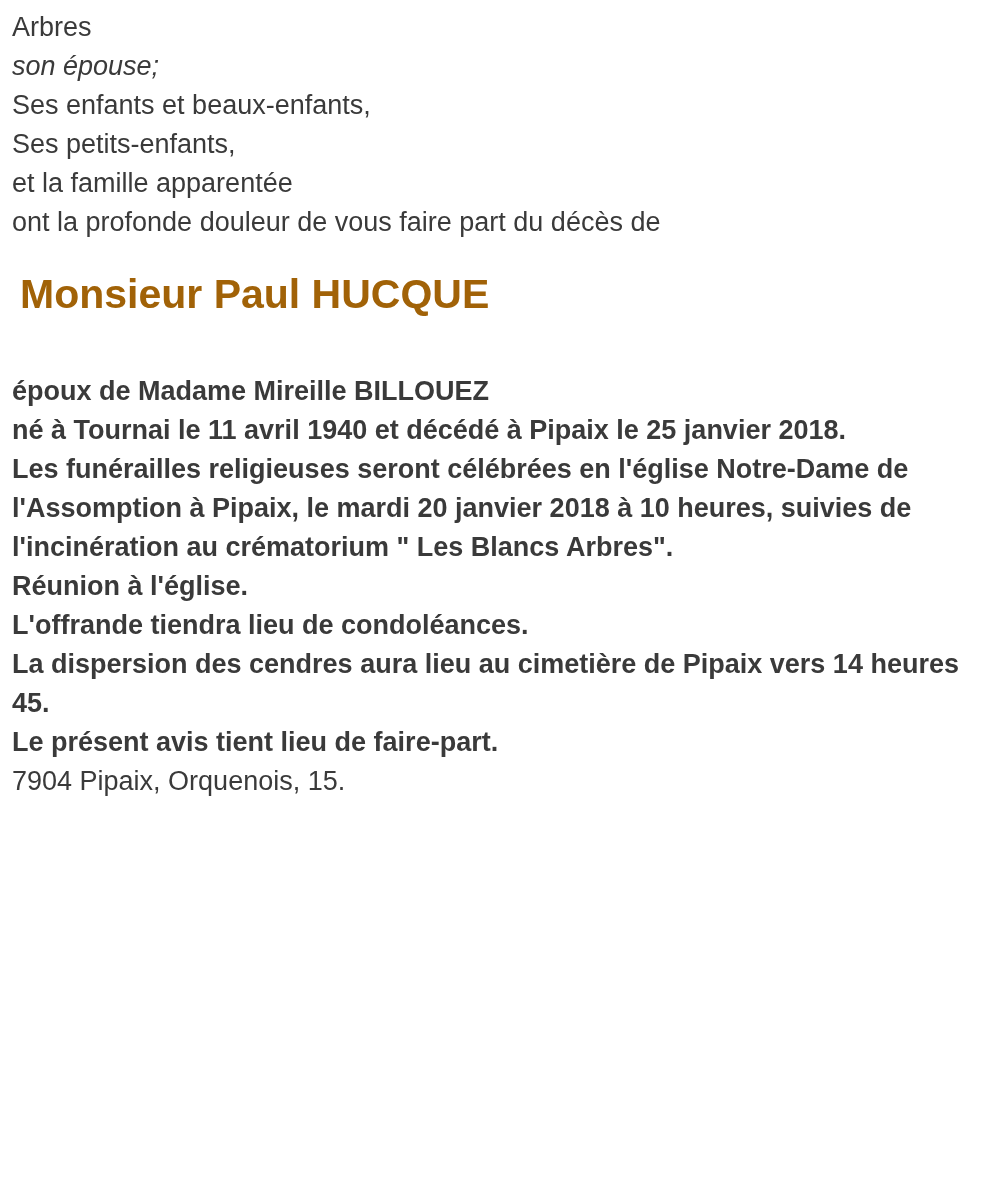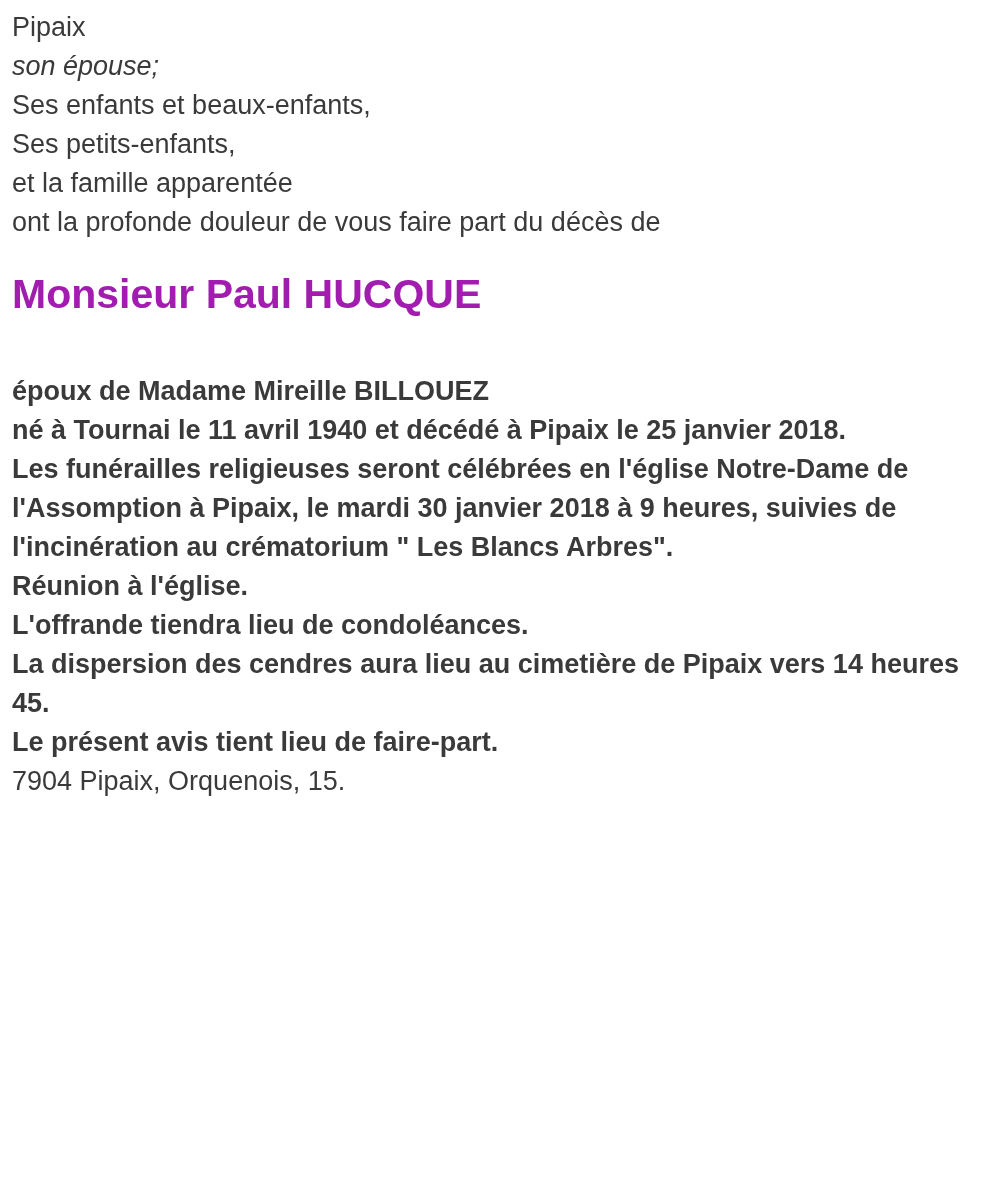--- a/index.html
+++ b/index.html
@@ -29,53 +29,53 @@
     margin-bottom: 2px;
   }
   .announcement {
     margin-top: 22px;
     margin-bottom: 13px;
   }
   h1.deceased-name {
     font-size: 41px;
     line-height: 60px;
     font-weight: 700;
-    color: #a21caf;
-    margin: 22px 0 48px 0;
+    color: #a16207;
+    margin: 22px 0 48px 8px;
     font-family: "Liberation Sans", "DejaVu Sans", sans-serif;
   }
   .para { margin: 0 0 13px 0; font-weight: bold; }
   .gap-lg { margin-top: 46px; }
   .address { margin-top: 36px; }
 </style>
 </head>
 <body>
 
 <div class="page">
 
-  <p class="mb8">Pipaix</p>
+  <p class="mb8">Arbres</p>
 
 
   <p class="relation-right">son épouse;</p>
 
   <p>Ses enfants et beaux-enfants,</p>
 
   <p>Ses petits-enfants,</p>
 
   <p>et la famille apparentée</p>
 
   <p class="announcement">ont la profonde douleur de vous faire part du décès de</p>
 
   <h1 class="deceased-name">Monsieur Paul HUCQUE</h1>
 
   <p class="para">époux de Madame Mireille BILLOUEZ</p>
 
   <p class="para gap-lg">né à Tournai le 11 avril 1940 et décédé à Pipaix le 25 janvier 2018.</p>
 
-  <p class="para">Les funérailles religieuses seront célébrées en l'église Notre-Dame de l'Assomption à Pipaix, le mardi 30 janvier 2018 à 9 heures, suivies de l'incinération au crématorium " Les Blancs Arbres".</p>
+  <p class="para">Les funérailles religieuses seront célébrées en l'église Notre-Dame de l'Assomption à Pipaix, le mardi 20 janvier 2018 à 10 heures, suivies de l'incinération au crématorium " Les Blancs Arbres".</p>
 
   <p class="para">Réunion à l'église.</p>
 
   <p class="para">L'offrande tiendra lieu de condoléances.</p>
 
   <p class="para">La dispersion des cendres aura lieu au cimetière de Pipaix vers 14 heures 45.</p>
 
 
   <p class="para">Le présent avis tient lieu de faire-part.</p>
 

